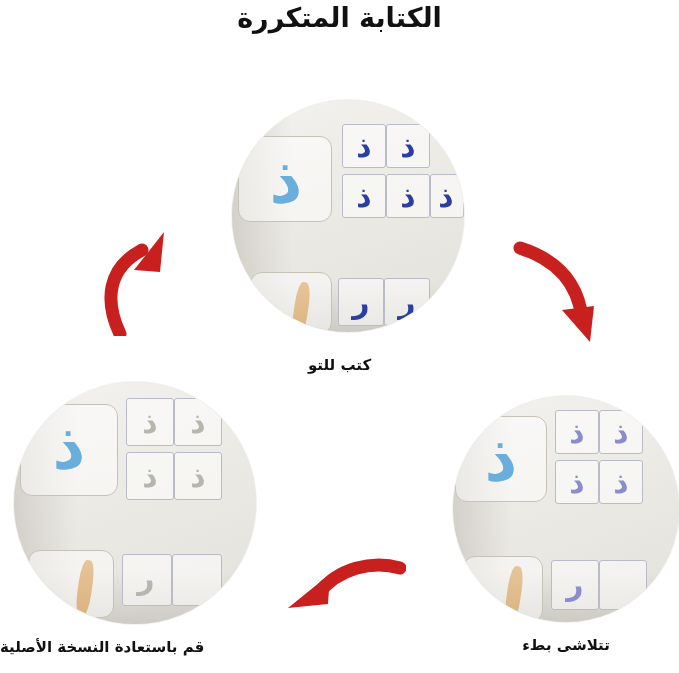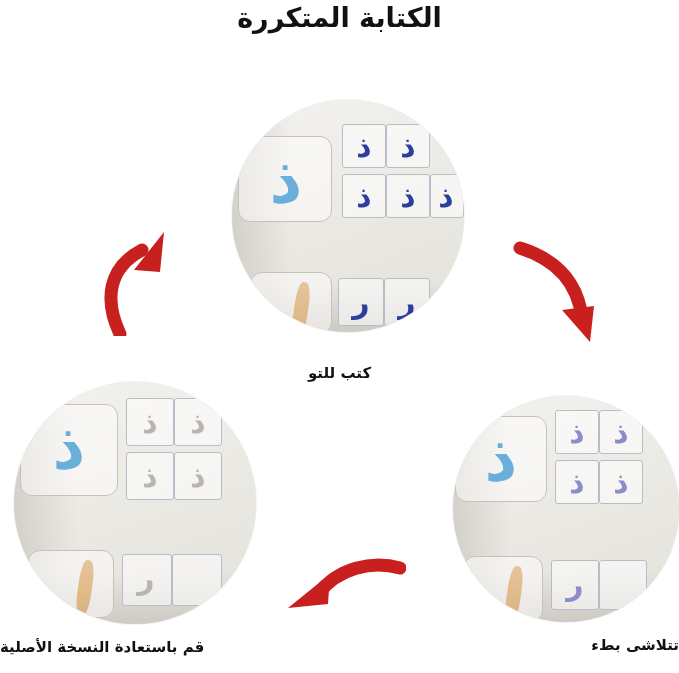--- a/index.html
+++ b/index.html
@@ -143,21 +143,21 @@
 
     <div class="wb-box" style="left:106px; top:178px; width:46px; height:48px;"></div>
     <div class="wb-box" style="left:152px; top:178px; width:46px; height:48px;"></div>
     <div class="glyph" style="left:114px; top:188px; width:30px; color:#2b3fa0;">ر</div>
     <div class="glyph" style="left:160px; top:188px; width:30px; color:#2b3fa0;">ر</div>
 
     <div class="wb-round" style="left:18px; top:172px; width:82px; height:62px;"></div>
     <div class="tan-stroke" style="left:62px; top:182px;"></div>
   </div>
 
-  <div class="caption" style="left:0; top:364px; width:679px; text-align:center;">كتب للتو</div>
+  <div class="caption" style="left:0; top:356px; width:679px; text-align:center;">كتب للتو</div>
 
   <div class="bubble" style="left:453px; top:396px; width:226px; height:226px;">
     <div class="sheet"></div>
     <div class="shade-left"></div>
     <div class="shade-bottom"></div>
 
     <div class="wb-round" style="left:2px; top:20px; width:92px; height:86px;"></div>
     <div class="glyph big" style="left:18px; top:30px; width:60px; color:#6aaedc;">ذ</div>
 
     <div class="wb-box" style="left:102px; top:14px; width:44px; height:44px;"></div>
@@ -171,21 +171,21 @@
     <div class="glyph" style="left:154px; top:72px; width:28px; color:#8a8ccc;">ذ</div>
 
     <div class="wb-box" style="left:98px; top:164px; width:48px; height:50px;"></div>
     <div class="wb-box" style="left:146px; top:164px; width:48px; height:50px;"></div>
     <div class="glyph" style="left:106px; top:174px; width:32px; color:#8a8ccc;">ر</div>
 
     <div class="wb-round" style="left:10px; top:160px; width:80px; height:66px;"></div>
     <div class="tan-stroke" style="left:54px; top:170px;"></div>
   </div>
 
-  <div class="caption" style="left:453px; top:636px; width:226px; ">تتلاشى بطء</div>
+  <div class="caption" style="left:453px; top:636px; width:226px; text-align:center;">تتلاشى بطء</div>
 
   <div class="bubble" style="left:14px; top:382px; width:242px; height:242px;">
     <div class="sheet"></div>
     <div class="shade-left"></div>
     <div class="shade-bottom"></div>
 
     <div class="wb-round" style="left:6px; top:22px; width:98px; height:92px;"></div>
     <div class="glyph big" style="left:24px; top:32px; width:62px; color:#6aaedc;">ذ</div>
 
     <div class="wb-box" style="left:112px; top:16px; width:48px; height:48px;"></div>

